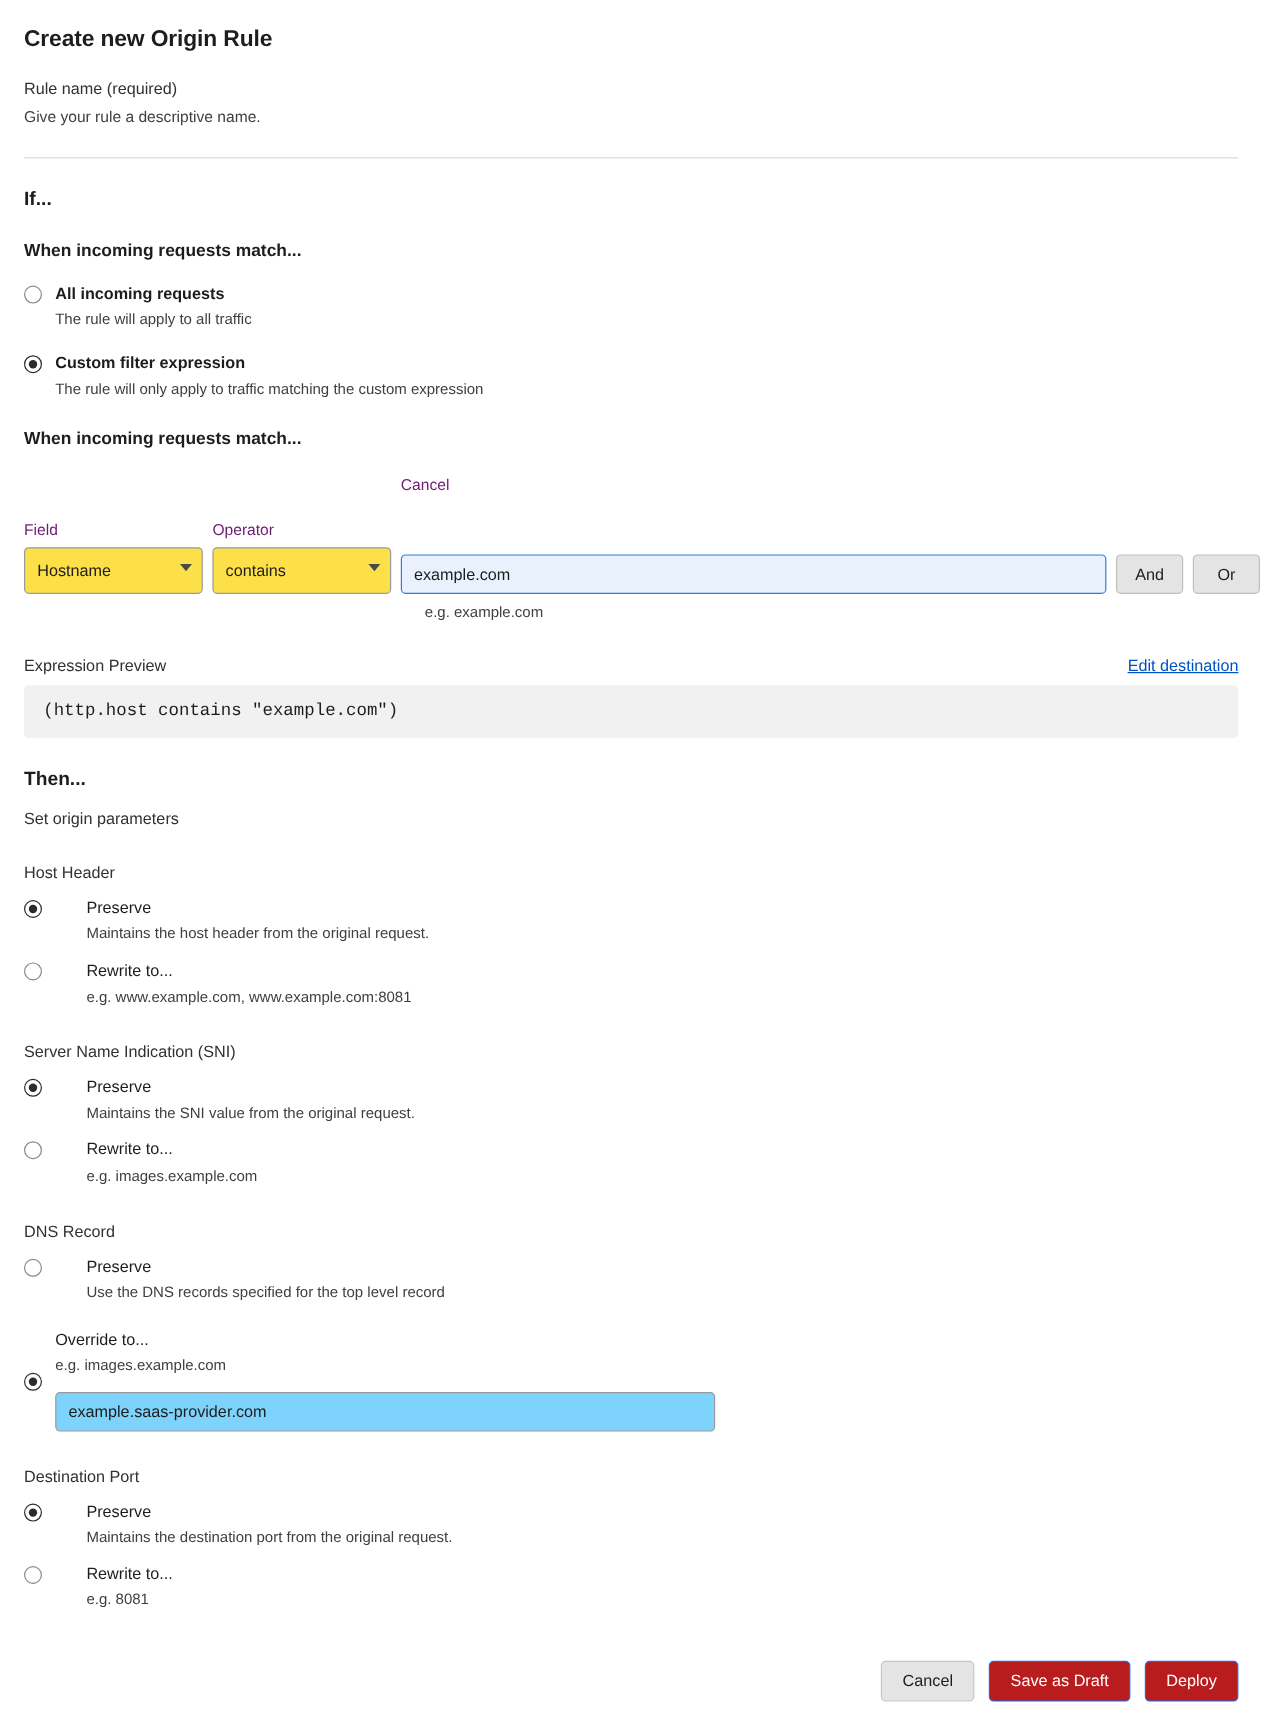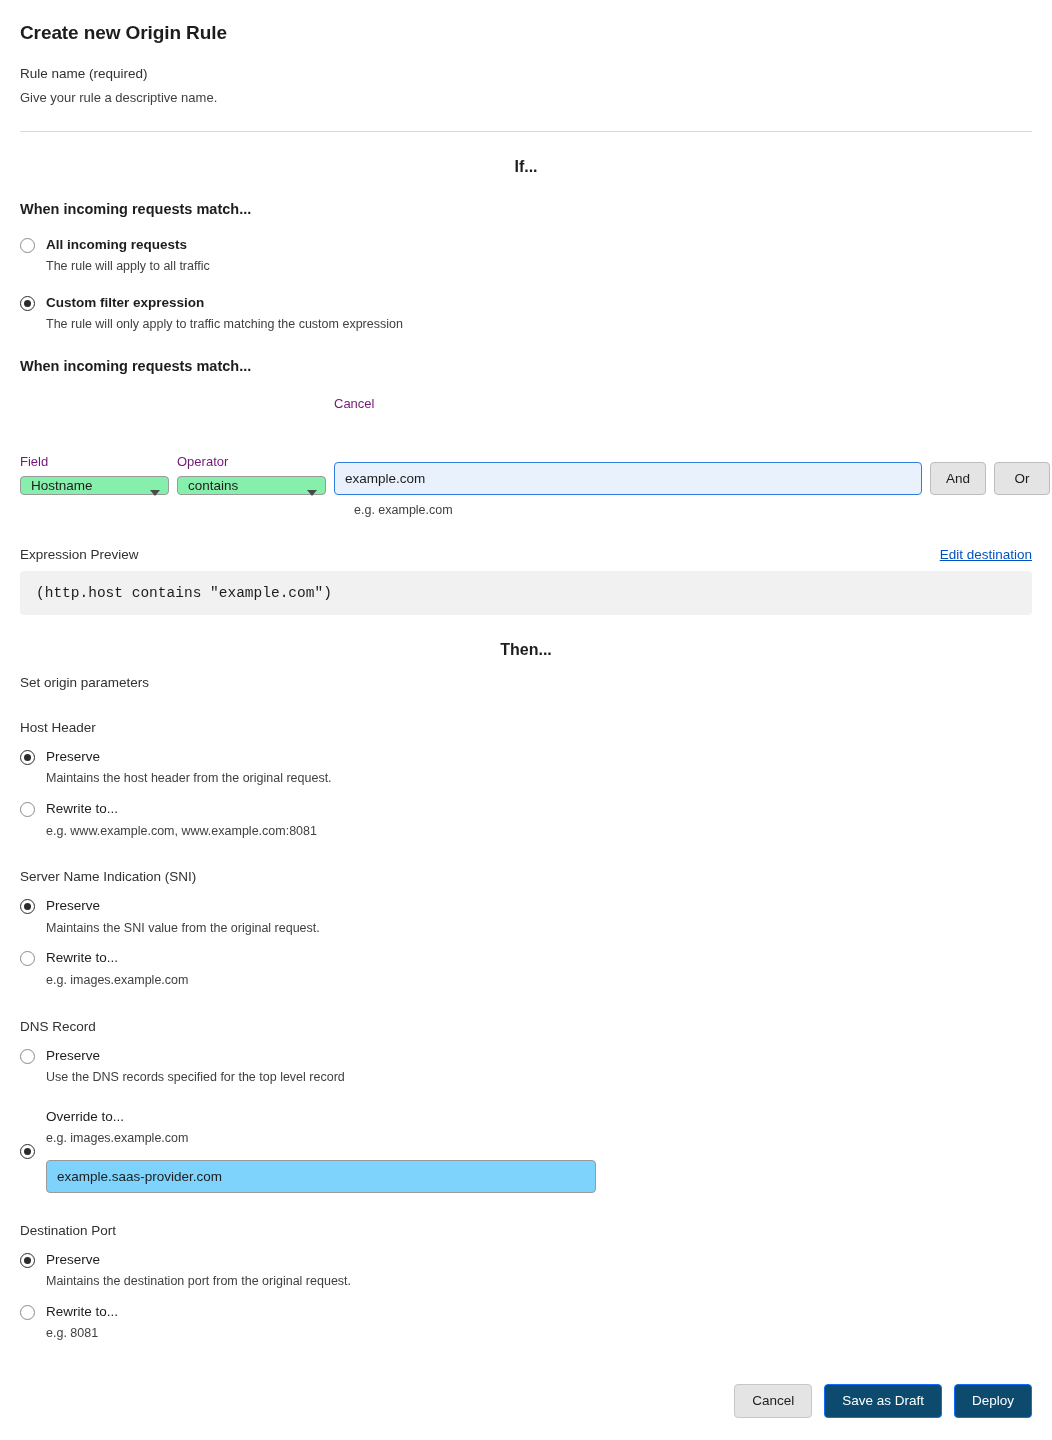--- a/index.html
+++ b/index.html
@@ -54,21 +54,20 @@
     border: none;
     border-top: 1px solid #d9d9d9;
     margin: 26px 0 0 0;
     width: 100%;
   }
   .section-title {
     font-size: 16px;
     font-weight: bold;
     color: #1d1d1d;
     margin: 26px 0 0 0;
-    text-align: center;
   }
   .subsection-title {
     font-size: 14.5px;
     font-weight: bold;
     color: #1d1d1d;
     margin: 25px 0 0 0;
   }
   .radio-row {
     display: flex;
     align-items: flex-start;
@@ -122,24 +121,24 @@
   .col-label {
     font-size: 13px;
     color: #701a75;
     margin-bottom: 7px;
   }
   .select-wrap {
     position: relative;
     width: 149px;
   }
   .select-box {
-    height: 19px;
+    height: 39px;
     border: 1px solid #9a9a9a;
     border-radius: 4px;
-    background: #86efac;
+    background: #fde047;
     font-size: 13.5px;
     color: #1d1d1d;
     display: flex;
     align-items: center;
     padding: 0 26px 0 10px;
     width: 100%;
   }
   .caret {
     position: absolute;
     right: 9px;
@@ -205,21 +204,21 @@
   .small-label {
     font-size: 13.5px;
     color: #313131;
     margin-top: 16px;
   }
   .group-label {
     font-size: 13.5px;
     color: #313131;
     margin-top: 30px;
   }
-  .radio-row.tight { margin-top: 13px; }
+  .radio-row.tight { margin-top: 13px; gap: 26px; }
   .override-block {
     display: flex;
     align-items: flex-end;
     margin-top: 22px;
   }
   .override-radio-holder {
     width: 15px;
     min-width: 15px;
     display: flex;
     align-items: center;
@@ -254,21 +253,21 @@
     font-family: "Liberation Sans", sans-serif;
     cursor: pointer;
     border: 1px solid transparent;
   }
   .btn-cancel {
     background: #e4e4e4;
     border-color: #c7c7c7;
     color: #1d1d1d;
   }
   .btn-blue {
-    background: #0c4a6e;
+    background: #b91c1c;
     color: #ffffff;
     border-color: #0d6efd;
   }
 </style>
 </head>
 <body>
 
 <div class="page">
 
   <div class="title">Create new Origin Rule</div>

